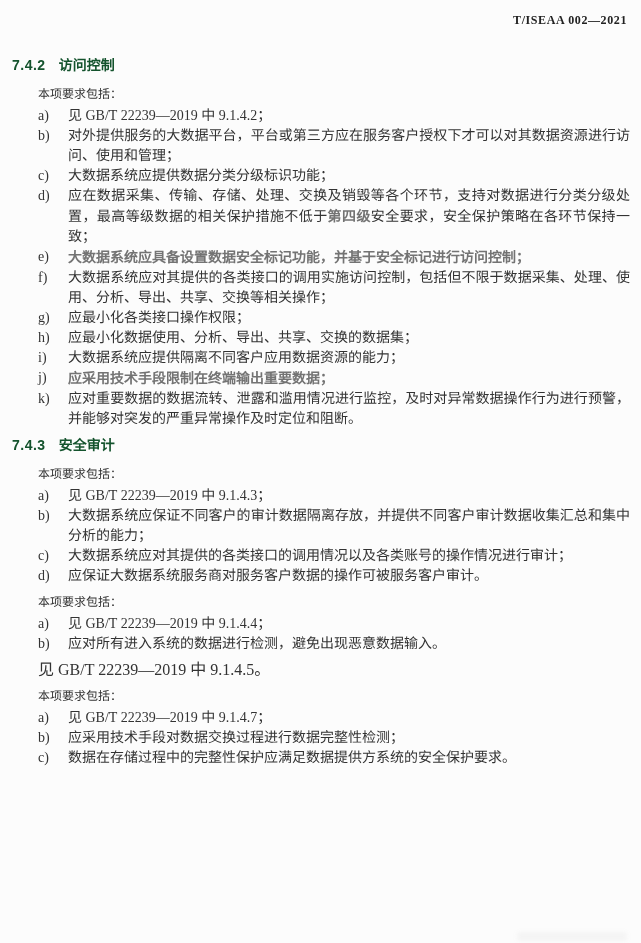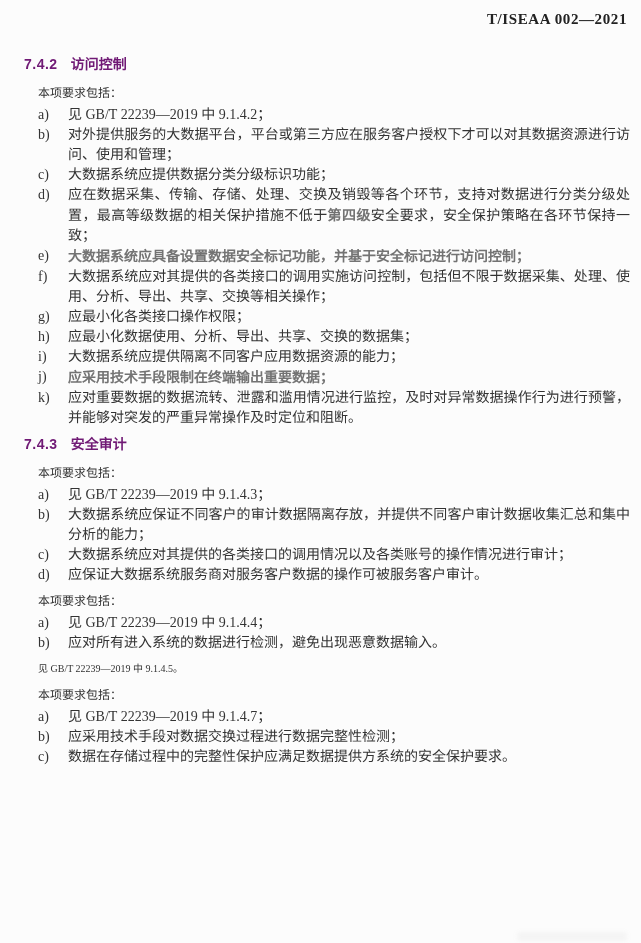--- a/index.html
+++ b/index.html
@@ -17,37 +17,37 @@
   }
 
   .doc-header {
     padding: 10px 14px 0 0;
     text-align: right;
     line-height: 18px;
   }
   .doc-code {
     font-family: "Liberation Serif", "DejaVu Serif", serif;
     font-weight: 700;
-    font-size: 15px;
+    font-size: 12px;
     letter-spacing: 0.6px;
     color: #222222;
   }
 
   .doc-body { padding: 0 11px 0 12px; }
 
   .section { margin-top: 6px; }
   .section.first { margin-top: 26px; }
 
   .heading {
-    margin: 0 0 9px 12px;
+    margin: 0 0 9px 0;
     font-family: "Liberation Sans", "DejaVu Sans", sans-serif;
     font-weight: 700;
     font-size: 14px;
     line-height: 20px;
-    color: #701a75;
+    color: #14532d;
   }
   .heading .num { margin-right: 13px; letter-spacing: 0.5px; }
 
   .intro {
     margin: 0 0 2px 26px;
     font-size: 12px;
     line-height: 20px;
   }
 
   .item {
@@ -60,21 +60,21 @@
   .item .txt { flex: 1; text-align: justify; }
 
   .b {
     font-family: "Liberation Sans", "DejaVu Sans", sans-serif;
     font-weight: 700;
     color: #737373;
   }
 
   .ref-para {
     margin: 0 0 0 26px;
-    font-size: 10px;
+    font-size: 16px;
     line-height: 20px;
   }
 
   .scan-smudge {
     position: absolute;
     right: 14px;
     bottom: 2px;
     width: 110px;
     height: 9px;
     background: rgba(120, 120, 120, 0.06);

